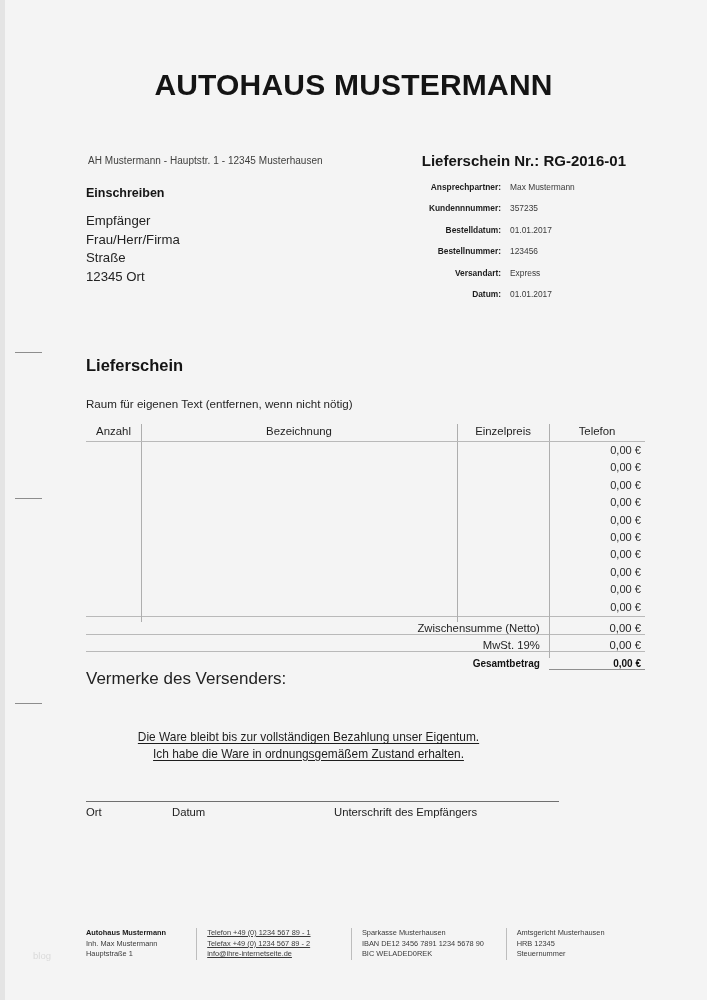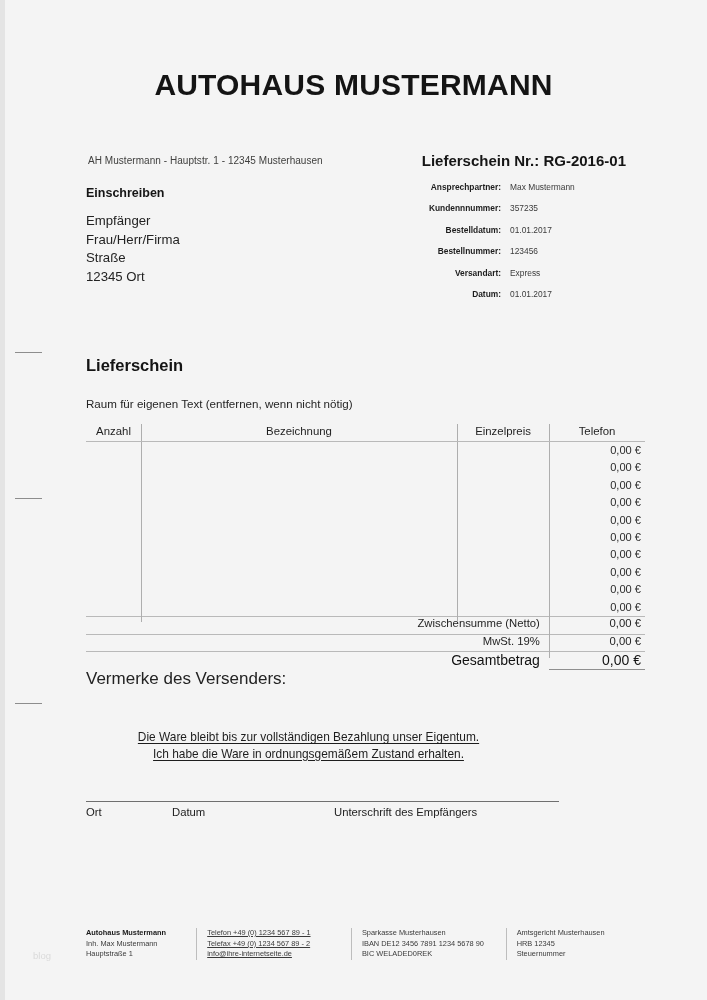--- a/index.html
+++ b/index.html
@@ -171,43 +171,43 @@
     width: 0;
     border-left: 1px solid #aeaeae;
   }
   .vr-1 { left: 55px;  top: 0;   height: 198px; }
   .vr-2 { left: 371px; top: 0;   height: 198px; }
   .vr-3 { left: 463px; top: 0;   height: 234px; }
 
   .totals { width: 559px; }
   .tot-row {
     display: flex;
-    align-items: flex-start;
+    align-items: flex-end;
     border-top: 1px solid #b9b9b9;
     height: 16.6px;
   }
   .tot-label {
     width: 463px;
     text-align: right;
     padding-right: 7px;
     font-size: 11.3px;
     color: #242424;
   }
   .tot-value {
     width: 96px;
     text-align: right;
     padding-right: 4px;
     font-size: 11.3px;
     color: #242424;
   }
   .tot-row.grand .tot-label,
   .tot-row.grand .tot-value {
-    font-weight: normal;
+    font-weight: bold;
     color: #121212;
-    font-size: 14px;
+    font-size: 10px;
   }
   .grand-underline {
     width: 559px;
     display: flex;
     justify-content: flex-end;
   }
   .grand-underline span {
     display: block;
     width: 96px;
     border-top: 1.6px solid #8f8f8f;

